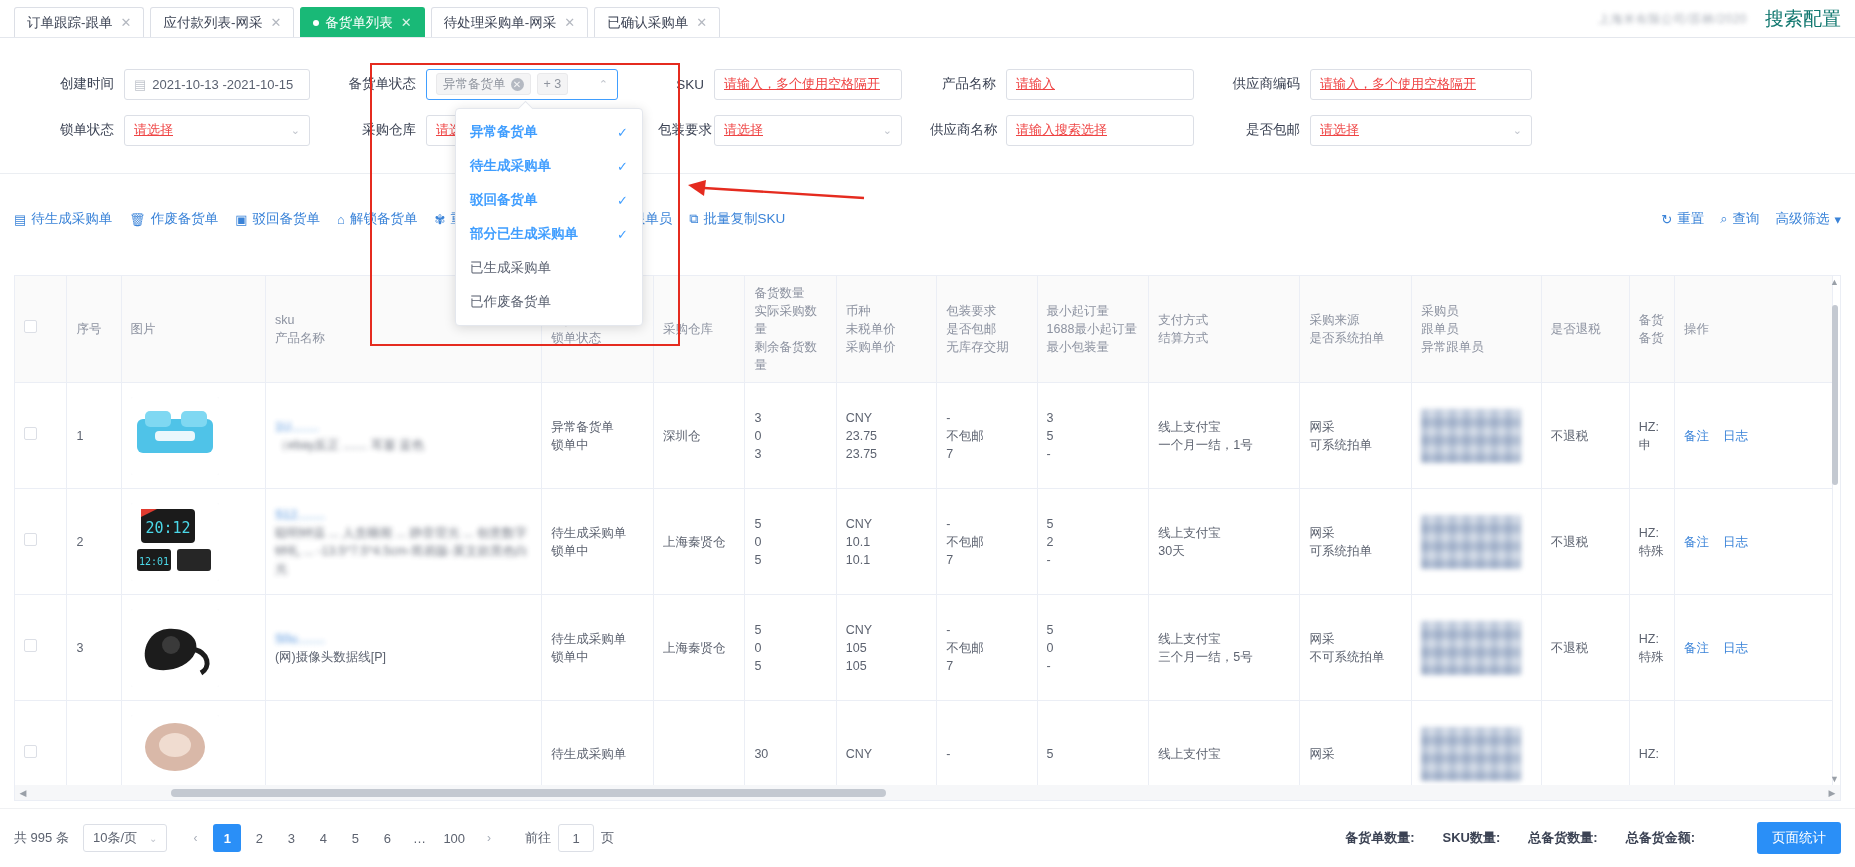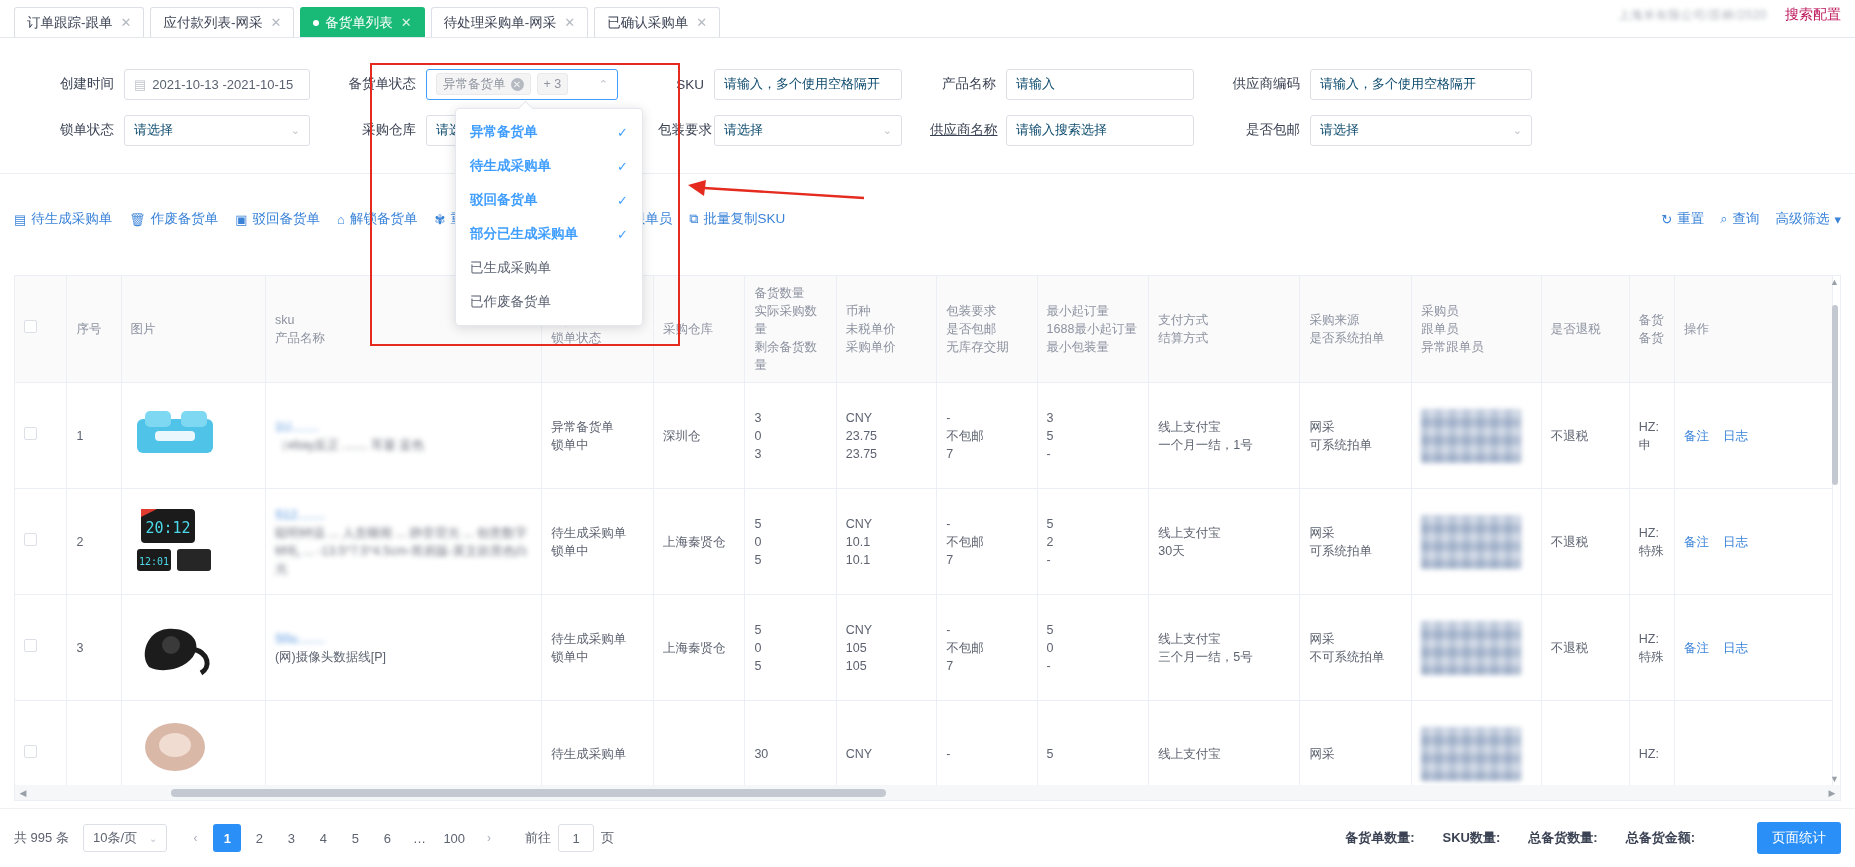--- a/index.html
+++ b/index.html
@@ -34,42 +34,42 @@
   .tab.active .x { color: #d8f3e7; }
 
   .topright {
     position: absolute; right: 14px; top: 6px;
     display: flex; align-items: center; gap: 18px;
   }
   .topright .acct {
     font-size: 12px; color: #9aa0ab; letter-spacing: .5px;
     filter: blur(2.2px); opacity: .85;
   }
-  .topright .searchcfg { font-size: 14px; color: #be185d; cursor: pointer; }
+  .topright .searchcfg { font-size: 19px; color: #0f766e; cursor: pointer; }
 
   
   .filters {
     position: absolute; top: 38px; left: 0; width: 1855px; height: 136px;
     background: #fff; border-bottom: 1px solid #ebeef2;
   }
   .frow { position: absolute; left: 0; width: 1855px; height: 52px; display: flex; align-items: center; }
   .frow.r1 { top: 20px; }
   .frow.r2 { top: 66px; }
   .fitem { display: flex; align-items: center; }
   .flabel {
     font-size: 13.5px; color: #3c4354; text-align: right;
     padding-right: 10px; white-space: nowrap;
   }
   .fctl {
     height: 31px; border: 1px solid #dcdfe6; border-radius: 3px;
     background: #fff; display: flex; align-items: center;
     padding: 0 9px; font-size: 13px; color: #c2c6cf; position: relative;
   }
   .fctl .val { color: #5a6170; }
-  .fctl .ph { color: #0c4a6e; }
+  .fctl .ph { color: #ef4444; text-decoration: underline; }
   .fctl .caret {
     position: absolute; right: 9px; top: 50%; transform: translateY(-50%);
     color: #c0c4cc; font-size: 11px;
   }
   .fctl.focus { border-color: #409eff; }
   .calicon { color: #c0c4cc; margin-right: 6px; font-size: 13px; }
   .tagchip {
     display: inline-flex; align-items: center; gap: 5px;
     background: #f4f4f5; border: 1px solid #e9e9eb; border-radius: 3px;
     padding: 1px 6px; height: 22px; font-size: 12.5px; color: #8f949e;
@@ -324,21 +324,21 @@
 
       <div class="fitem" style="margin-left:40px;">
         <div class="flabel" style="width:56px;">包装要求</div>
         <div class="fctl" style="width:188px;">
           <span class="ph">请选择</span>
           <span class="caret">⌄</span>
         </div>
       </div>
 
       <div class="fitem" style="margin-left:28px;">
-        <div class="flabel" style="width:76px;text-decoration:underline;">供应商名称</div>
+        <div class="flabel" style="width:76px;">供应商名称</div>
         <div class="fctl" style="width:188px;">
           <span class="ph">请输入搜索选择</span>
         </div>
       </div>
 
       <div class="fitem" style="margin-left:28px;">
         <div class="flabel" style="width:88px;">是否包邮</div>
         <div class="fctl" style="width:222px;">
           <span class="ph">请选择</span>
           <span class="caret">⌄</span>

